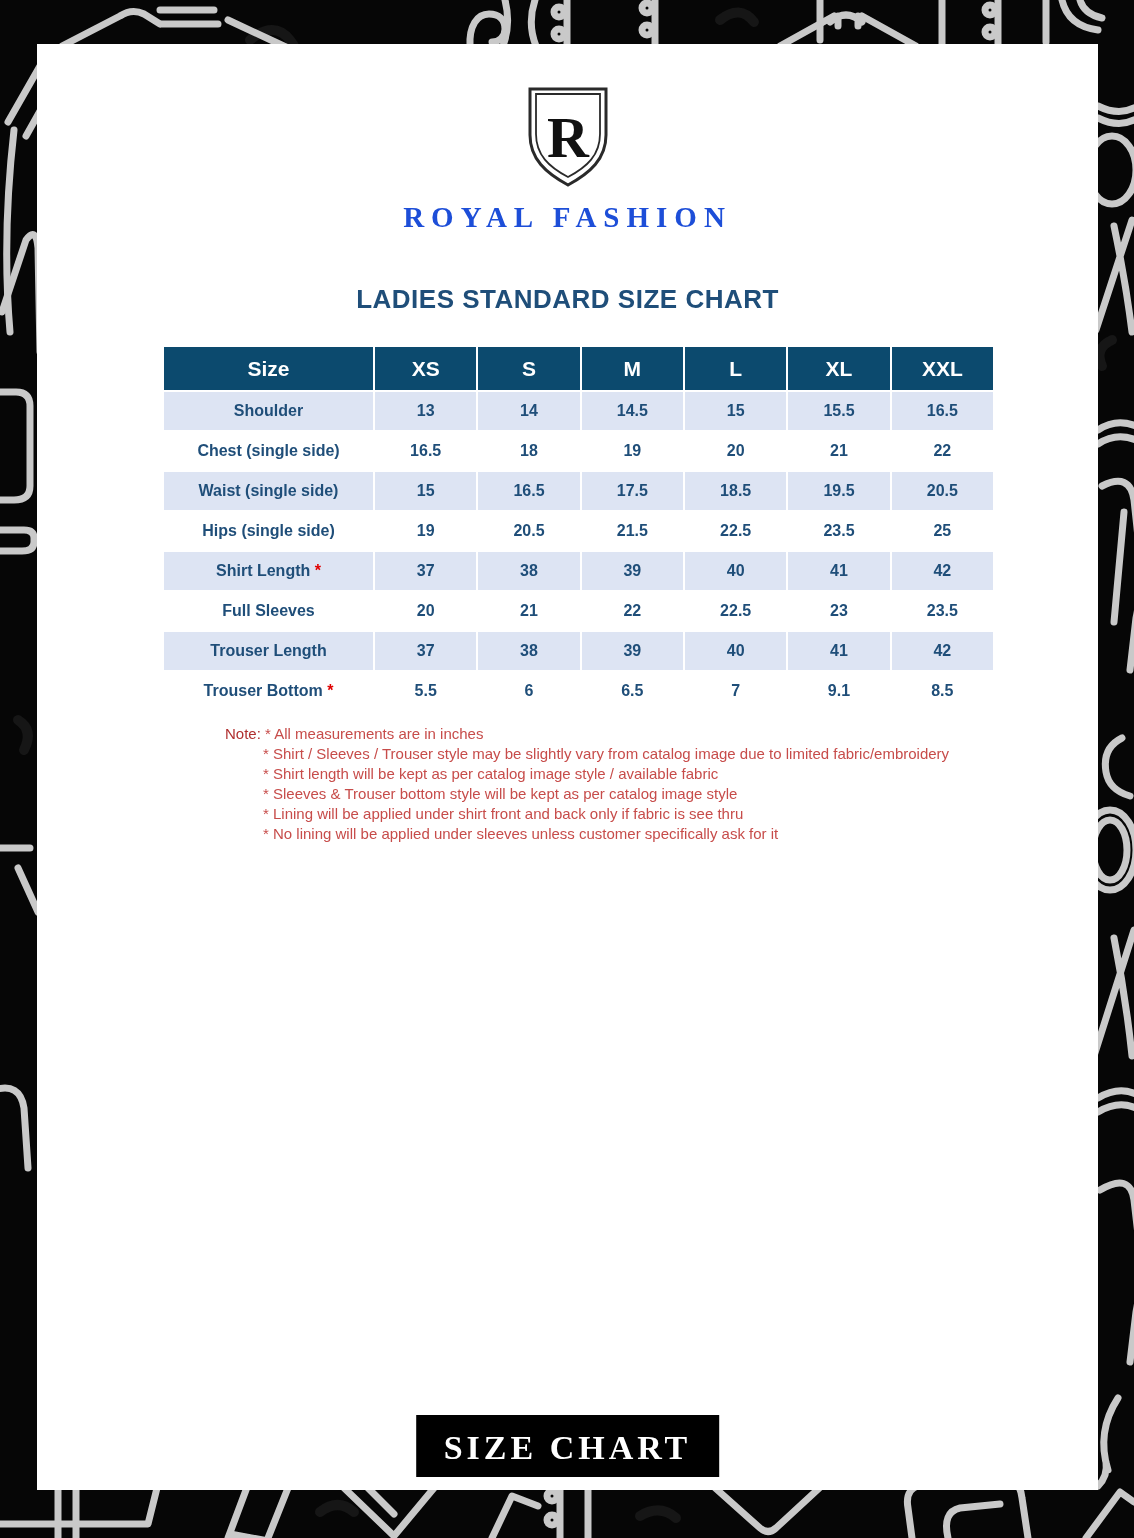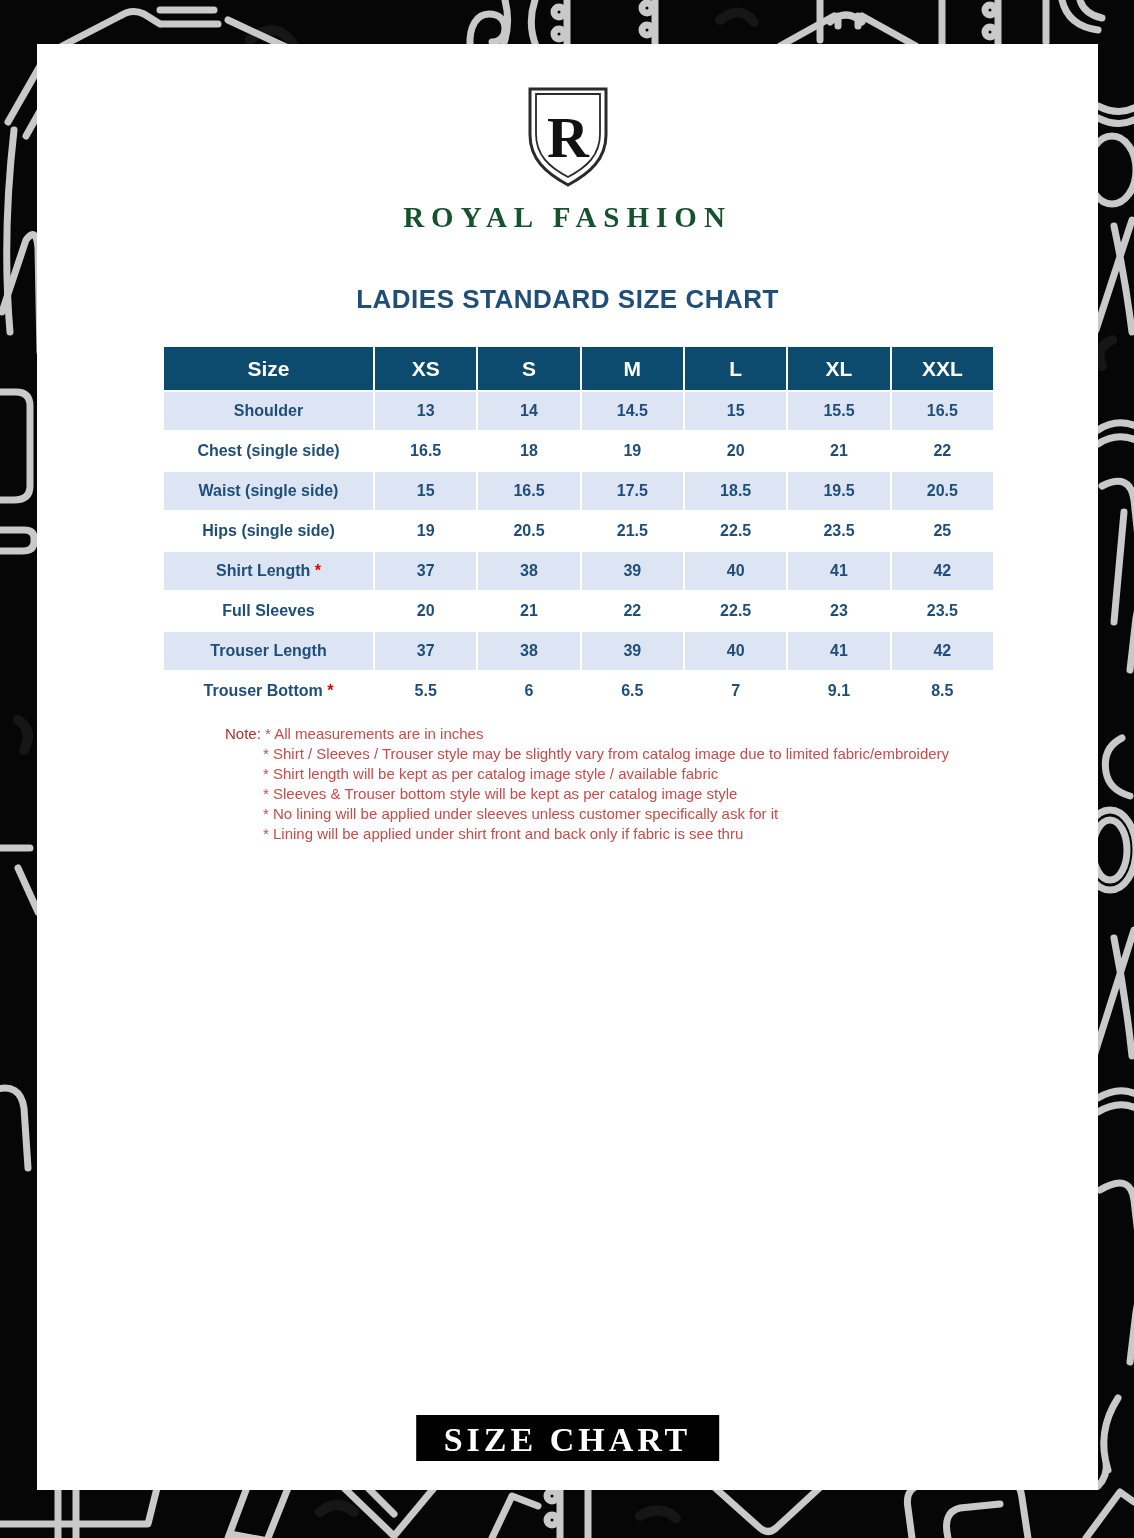--- a/index.html
+++ b/index.html
@@ -11,21 +11,21 @@
   .bg-pattern{position:absolute;left:0;top:0;z-index:0;}
   .page{
     position:absolute;left:37px;top:44px;width:1061px;height:1446px;
     background:#ffffff;z-index:1;
   }
   
   .logo{position:absolute;top:41px;left:0;width:100%;text-align:center;}
   .shield{display:block;margin:0 auto;}
   .brand-name{
     margin-top:10px;font-family:"Liberation Serif", serif;font-weight:600;
-    font-size:29px;letter-spacing:7px;color:#14532d;
+    font-size:29px;letter-spacing:7px;color:#1d4ed8;
   }
   
   .title{
     position:absolute;top:240px;left:0;width:100%;margin:0;text-align:center;
     font-size:26px;font-weight:bold;color:#1f4e79;letter-spacing:0.5px;
   }
   
   .size-table{
     position:absolute;top:301px;left:125px;width:833px;
     border-collapse:collapse;table-layout:fixed;
@@ -46,21 +46,21 @@
   .notes{position:absolute;top:680px;left:188px;width:790px;}
   .note-line{
     color:#c74c4a;font-size:15px;line-height:20px;padding-left:38px;
   }
   .note-line.first{padding-left:0;}
   .note-label{font-weight:normal;color:#b02f2f;}
   
   .banner{
     position:absolute;top:1371px;left:50%;transform:translateX(-50%);
     background:#000000;color:#ffffff;height:38px;line-height:42px;
-    padding:4px 28px;font-family:"Liberation Serif", serif;font-weight:bold;
+    padding:12px 28px;font-family:"Liberation Serif", serif;font-weight:bold;
     font-size:34px;letter-spacing:4px;white-space:nowrap;
   }
 </style>
 </head>
 <body>
 
 <svg class="bg-pattern" width="1134" height="1538" viewBox="0 0 1134 1538">
   <rect x="0" y="0" width="1134" height="1538" fill="#060606"></rect>
 
   <g stroke="#161616" stroke-width="10" fill="none" stroke-linecap="round">
@@ -252,19 +252,19 @@
           <td>8.5</td>
         </tr>
       </tbody>
   </table>
 
   <div class="notes" id="notes-block">
       <div class="note-line first"><span class="note-label">Note:</span> * All measurements are in inches</div>
       <div class="note-line">* Shirt / Sleeves / Trouser style may be slightly vary from catalog image due to limited fabric/embroidery</div>
       <div class="note-line">* Shirt length will be kept as per catalog image style / available fabric</div>
       <div class="note-line">* Sleeves &amp; Trouser bottom style will be kept as per catalog image style</div>
+      <div class="note-line">* Lining will be applied under shirt front and back only if fabric is see thru</div>
       <div class="note-line">* No lining will be applied under sleeves unless customer specifically ask for it</div>
-      <div class="note-line">* Lining will be applied under shirt front and back only if fabric is see thru</div>
     </div>
 
   <div class="banner">SIZE CHART</div>
 
 </div>
 
 </body></html>

